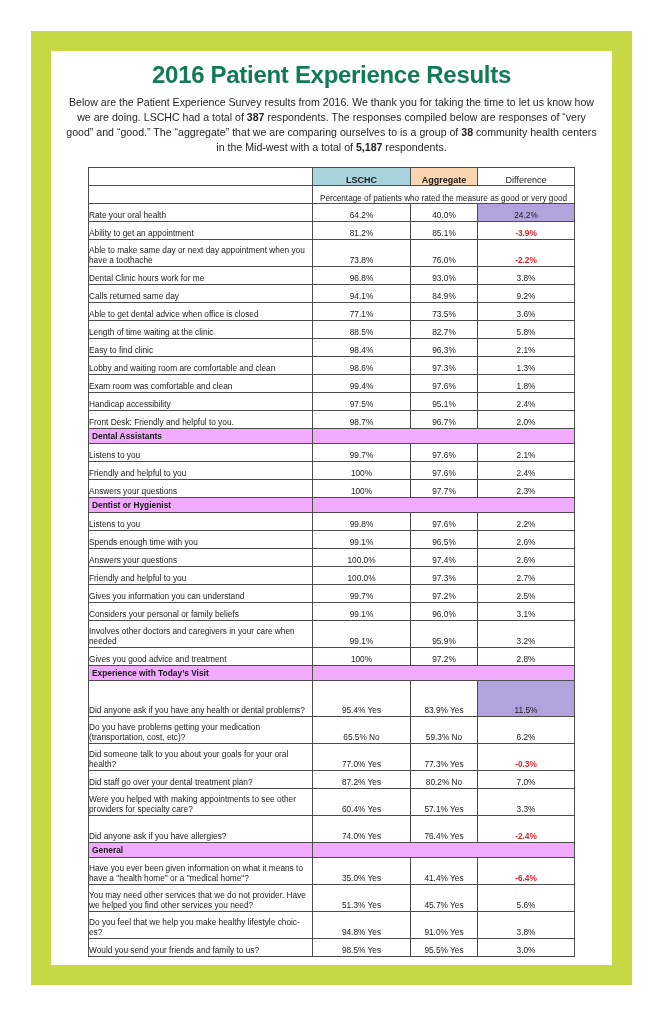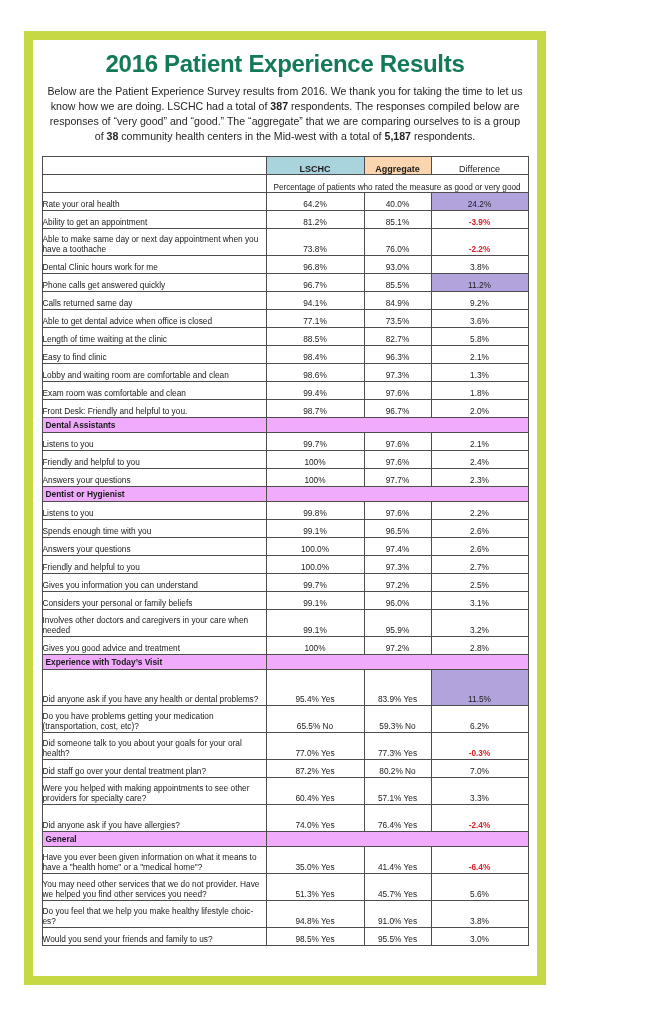--- a/index.html
+++ b/index.html
@@ -12,24 +12,24 @@
   }
   #page {
     position: relative;
     width: 663px; height: 1024px;
     background: #ffffff;
     overflow: hidden;
   }
   
   #frame {
     position: absolute;
-    left: 24px; top: 31px;
-    width: 522px; height: 954px;
+    left: 31px; top: 31px;
+    width: 601px; height: 954px;
     background: #c6d944;
-    padding: 9px;
+    padding: 20px;
   }
   #sheet {
     width: 100%; height: 100%;
     background: #ffffff;
     padding: 6px 8px 0 8px;
     overflow: hidden;
   }
   #title {
     text-align: center;
     color: #127a56;
@@ -165,26 +165,20 @@
               <td class="val">76.0%</td>
               <td class="val neg">-2.2%</td>
             </tr>
             <tr>
               <td class="label">Dental Clinic hours work for me</td>
               <td class="val">96.8%</td>
               <td class="val">93.0%</td>
               <td class="val">3.8%</td>
             </tr>
             <tr>
-              <td class="label">Phone calls get answered quickly</td>
-              <td class="val">96.7%</td>
-              <td class="val">85.5%</td>
-              <td class="val hl">11.2%</td>
-            </tr>
-            <tr>
               <td class="label">Calls returned same day</td>
               <td class="val">94.1%</td>
               <td class="val">84.9%</td>
               <td class="val">9.2%</td>
             </tr>
             <tr>
               <td class="label">Able to get dental advice when office is closed</td>
               <td class="val">77.1%</td>
               <td class="val">73.5%</td>
               <td class="val">3.6%</td>
@@ -205,20 +199,26 @@
               <td class="label">Lobby and waiting room are comfortable and clean</td>
               <td class="val">98.6%</td>
               <td class="val">97.3%</td>
               <td class="val">1.3%</td>
             </tr>
             <tr>
               <td class="label">Exam room was comfortable and clean</td>
               <td class="val">99.4%</td>
               <td class="val">97.6%</td>
               <td class="val">1.8%</td>
+            </tr>
+            <tr>
+              <td class="label">Handicap accessibility</td>
+              <td class="val">97.5%</td>
+              <td class="val">95.1%</td>
+              <td class="val">2.4%</td>
             </tr>
             <tr>
               <td class="label">Front Desk: Friendly and helpful to you.</td>
               <td class="val">98.7%</td>
               <td class="val">96.7%</td>
               <td class="val">2.0%</td>
             </tr>
             <tr class="section">
               <td class="label">Dental Assistants</td>
               <td colspan="3"></td>

